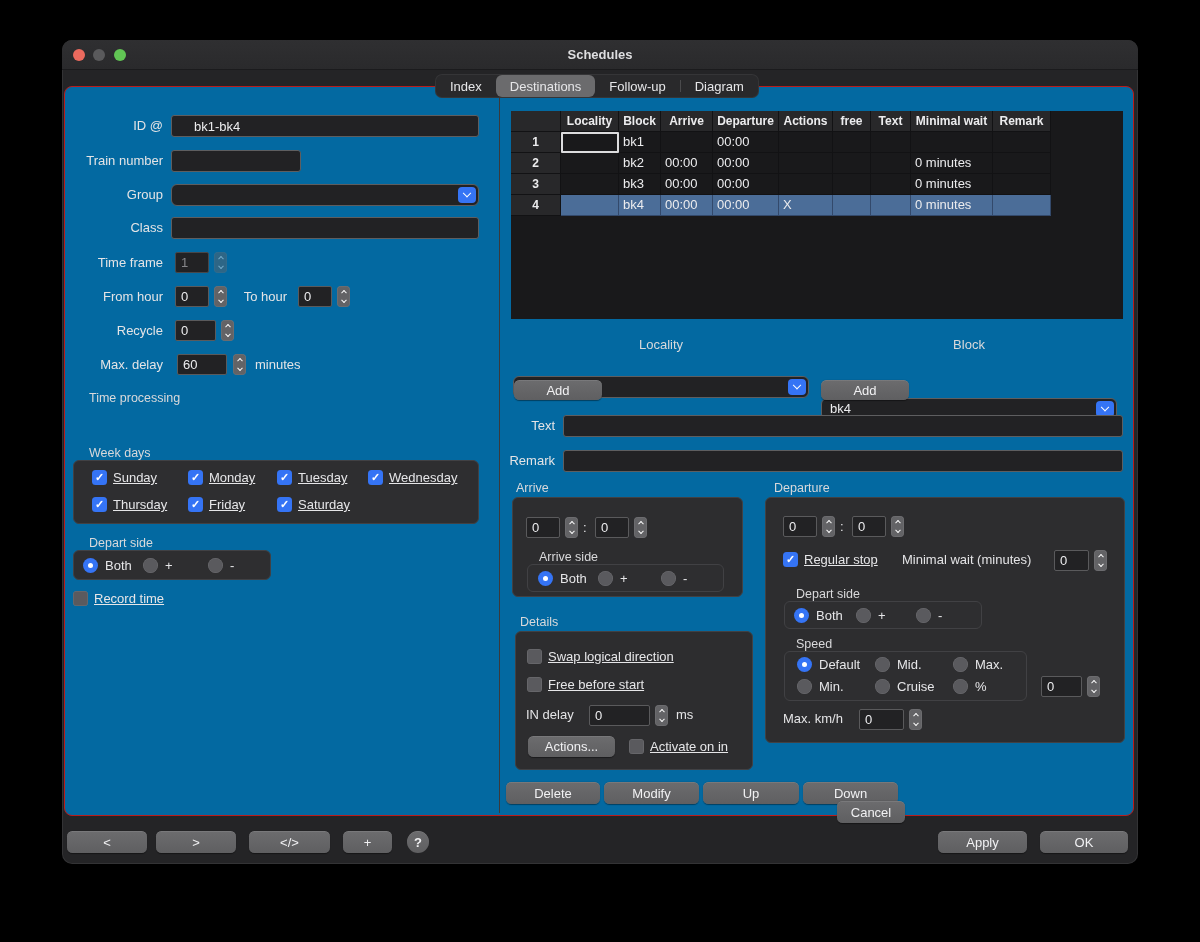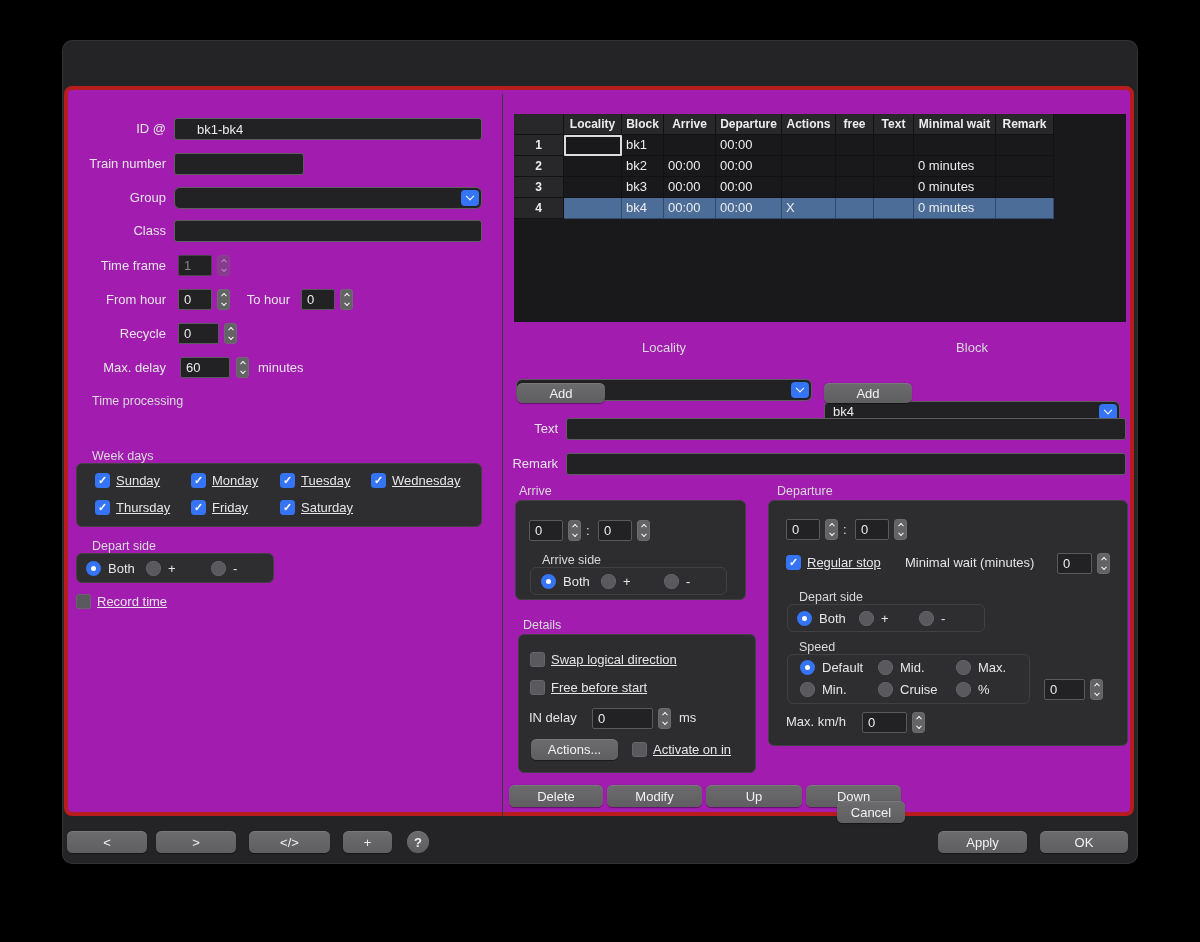--- a/index.html
+++ b/index.html
@@ -22,21 +22,21 @@
   
   .tabs { position:absolute; left:373px; top:34px; height:24px; display:flex; align-items:stretch;
           background:#29292b; border-radius:7px; padding:1px; z-index:5;
           box-shadow:inset 0 0 0 1px rgba(255,255,255,.06); }
   .tab { position:relative; display:flex; align-items:center; justify-content:center;
          font-size:13px; color:#e6e6e8; padding:0 14px; border-radius:6px; }
   .tab.sel { background:#6b6b6d; }
   .tab-sep { width:1px; margin:5px 0; background:#4a4a4c; }
   
   .panel { position:absolute; left:2px; top:46px; width:1070px; height:730px;
-           background:#a21caf; border:4px solid #b91c1c; border-radius:8px; }
+           background:#0369a1; border:1px solid #b91c1c; border-radius:8px; }
   .abs { position:absolute; }
   .flabel { font-size:13px; color:#e4e4e6; text-align:right; line-height:22px; }
   .slabel { font-size:13px; color:#e4e4e6; line-height:22px; }
   .glabel { font-size:12.5px; color:#d9d9db; }
   
   .tfield { background:#222224; border:1px solid #5e5e60; border-radius:3px; color:#ececee;
             font-size:13px; font-family:"Liberation Sans",sans-serif; padding:0 6px; height:22px; width:100%; outline:none; }
   .spinfield { background:#222224; border:1px solid #5a5a5c; color:#ececee; font-size:13px;
                height:21px; line-height:19px; padding:0 5px; border-radius:2px; overflow:hidden; }
   .spinfield.dim { color:#86868a; border-color:#47474a; }
@@ -93,21 +93,34 @@
   .editcell { border:2px solid #dcdcde !important; border-radius:1px; background:#19191b; padding-top:0; }
   .divider { position:absolute; left:434px; top:4px; width:1px; height:722px; background:#3a3a3c; }
   .colon { font-size:13px; color:#e4e4e6; line-height:21px; }
 </style>
 </head>
 <body>
 
 <div class="stage">
 <div class="window">
 
-
+  <div class="titlebar">
+    <div class="tl red"></div>
+    <div class="tl gray"></div>
+    <div class="tl green"></div>
+    <div class="title">Schedules</div>
+  </div>
+
+  <div class="tabs">
+    <div class="tab">Index</div>
+    <div class="tab sel">Destinations</div>
+    <div class="tab">Follow-up</div>
+    <div class="tab-sep"></div>
+    <div class="tab">Diagram</div>
+  </div>
 
   <div class="panel">
     <div class="divider"></div>
 
     <div class="abs flabel" style="left:0;top:28px;width:98px">ID @</div>
     <input class="abs tfield" style="left: 106px; top: 28px; width: 308px; padding-left: 22px;" value="bk1-bk4">
 
     <div class="abs flabel" style="left:0;top:63px;width:98px">Train number</div>
     <input class="abs tfield" style="left: 106px; top: 63px; width: 130px;" value="">
 

